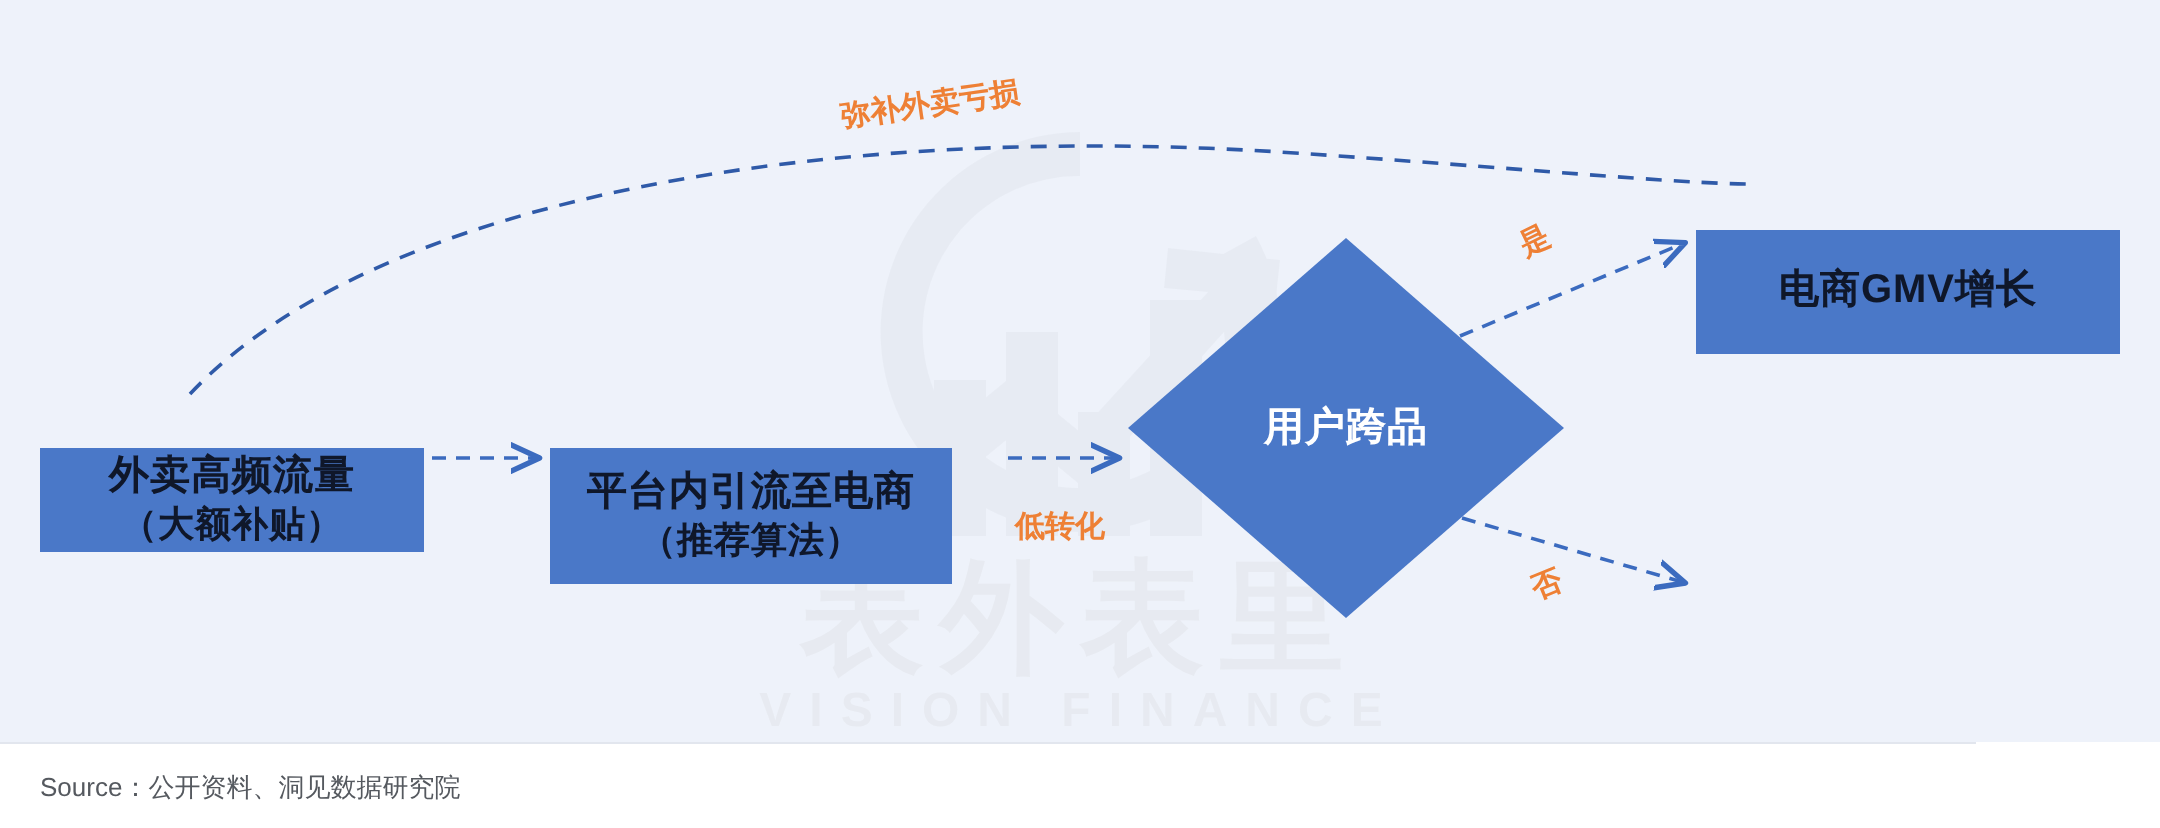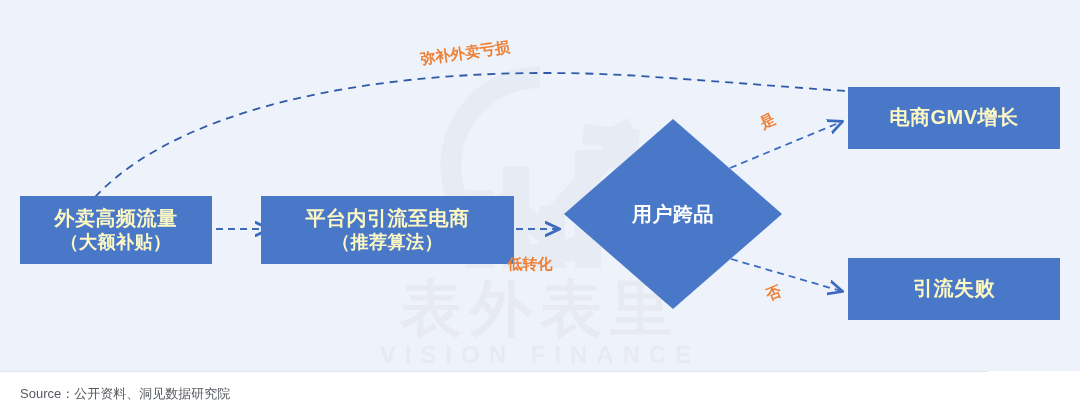--- a/index.html
+++ b/index.html
@@ -32,43 +32,44 @@
   .wm-layer {
     position: absolute;
     left: 0; top: 0;
     width: 1080px; height: 371px;
     pointer-events: none;
   }
   
   .node {
     position: absolute;
     background: #4a78c8;
-    color: #fef9c3;
+    color: #0f172a;
     display: flex;
     flex-direction: column;
     align-items: center;
     justify-content: center;
     text-align: center;
     line-height: 1.28;
     box-sizing: border-box;
+    margin-top: 28px;
   }
   .node .l1 {
     font-size: 20px;
     font-weight: 700;
     letter-spacing: 0.5px;
     white-space: nowrap;
   }
   .node .l2 {
     font-size: 18px;
     font-weight: 700;
     letter-spacing: 0.5px;
     white-space: nowrap;
   }
-  #node-traffic { left: 20px;  top: 196px; width: 192px; height: 68px; }
-  #node-divert  { left: 261px; top: 196px; width: 253px; height: 68px; }
+  #node-traffic { left: 20px;  top: 196px; width: 192px; height: 52px; }
+  #node-divert  { left: 275px; top: 196px; width: 201px; height: 68px; }
   #node-gmv     { left: 848px; top: 87px;  width: 212px; height: 62px; }
   #node-fail    { left: 848px; top: 258px; width: 212px; height: 62px; }
 
   
   #node-decision {
     position: absolute;
     left: 564px;
     top: 119px;
     width: 218px;
     height: 190px;
@@ -191,23 +192,20 @@
       <div class="dia-shape"></div>
       <div class="dia-text">
         <div>用户跨品</div>
       </div>
     </div>
 
     <div class="node" id="node-gmv">
       <div class="l1">电商GMV增长</div>
     </div>
 
-    <div class="node" id="node-fail">
-      <div class="l1">引流失败</div>
-    </div>
 
 
     <div class="edge-label" id="label-low">低转化</div>
 
     <div class="edge-label" id="label-yes">是</div>
 
     <div class="edge-label" id="label-no">否</div>
 
     <div class="edge-label" id="label-cover">弥补外卖亏损</div>
 

